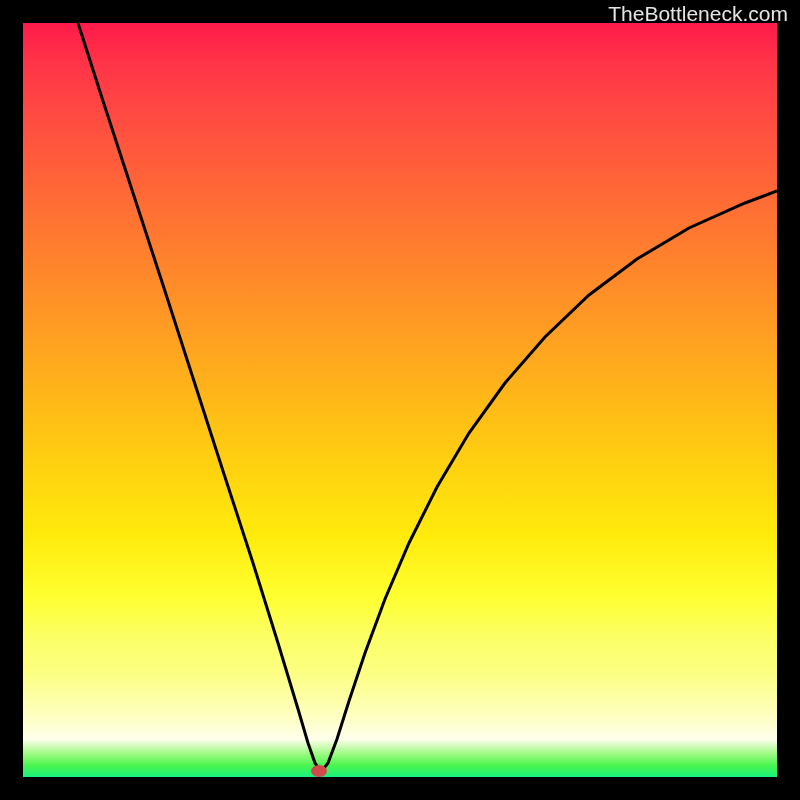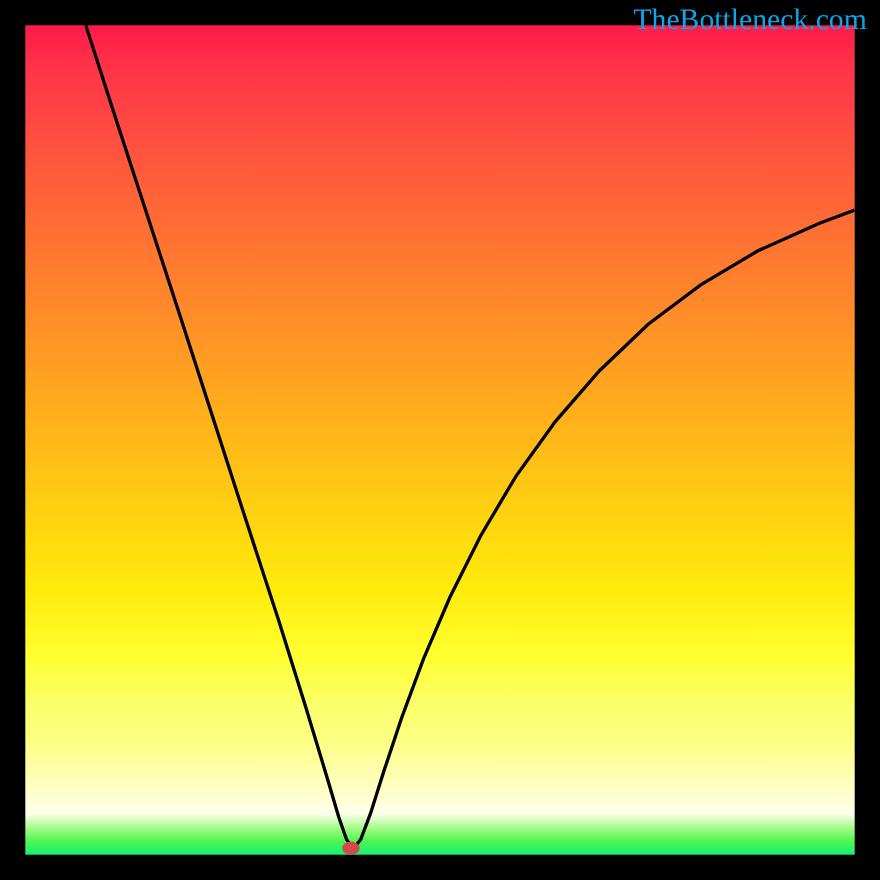--- a/index.html
+++ b/index.html
@@ -56,23 +56,23 @@
 
   .marker {
     fill: #d04a4a;
     stroke: none;
   }
 
   .watermark {
     position: absolute;
     top: 2px;
     right: 12px;
-    color: #0ea5e9;
-    font-size: 27px;
-    font-family: Liberation Serif, serif;
+    color: #e5e5e5;
+    font-size: 21px;
+    font-family: Liberation Sans, sans-serif;
   }
 </style>
 </head>
 <body>
 
 <div class="chart-container">
   <svg class="curve-svg" viewBox="0 0 754 754" preserveAspectRatio="none">
     <path id="curve-path" class="curve-line" d="M55 0 L80 78 L110 170 L140 262 L170 355 L200 448 L230 540 L255 620 L275 686 L285 720 L292 740 L298 749 L305 740 L314 716 L326 678 L342 630 L362 576 L386 520 L414 464 L446 410 L482 360 L522 314 L566 272 L614 236 L666 205 L722 180 L754 168"></path>
     <ellipse id="min-marker" class="marker" cx="296" cy="748" rx="8" ry="6"></ellipse>
   </svg>

